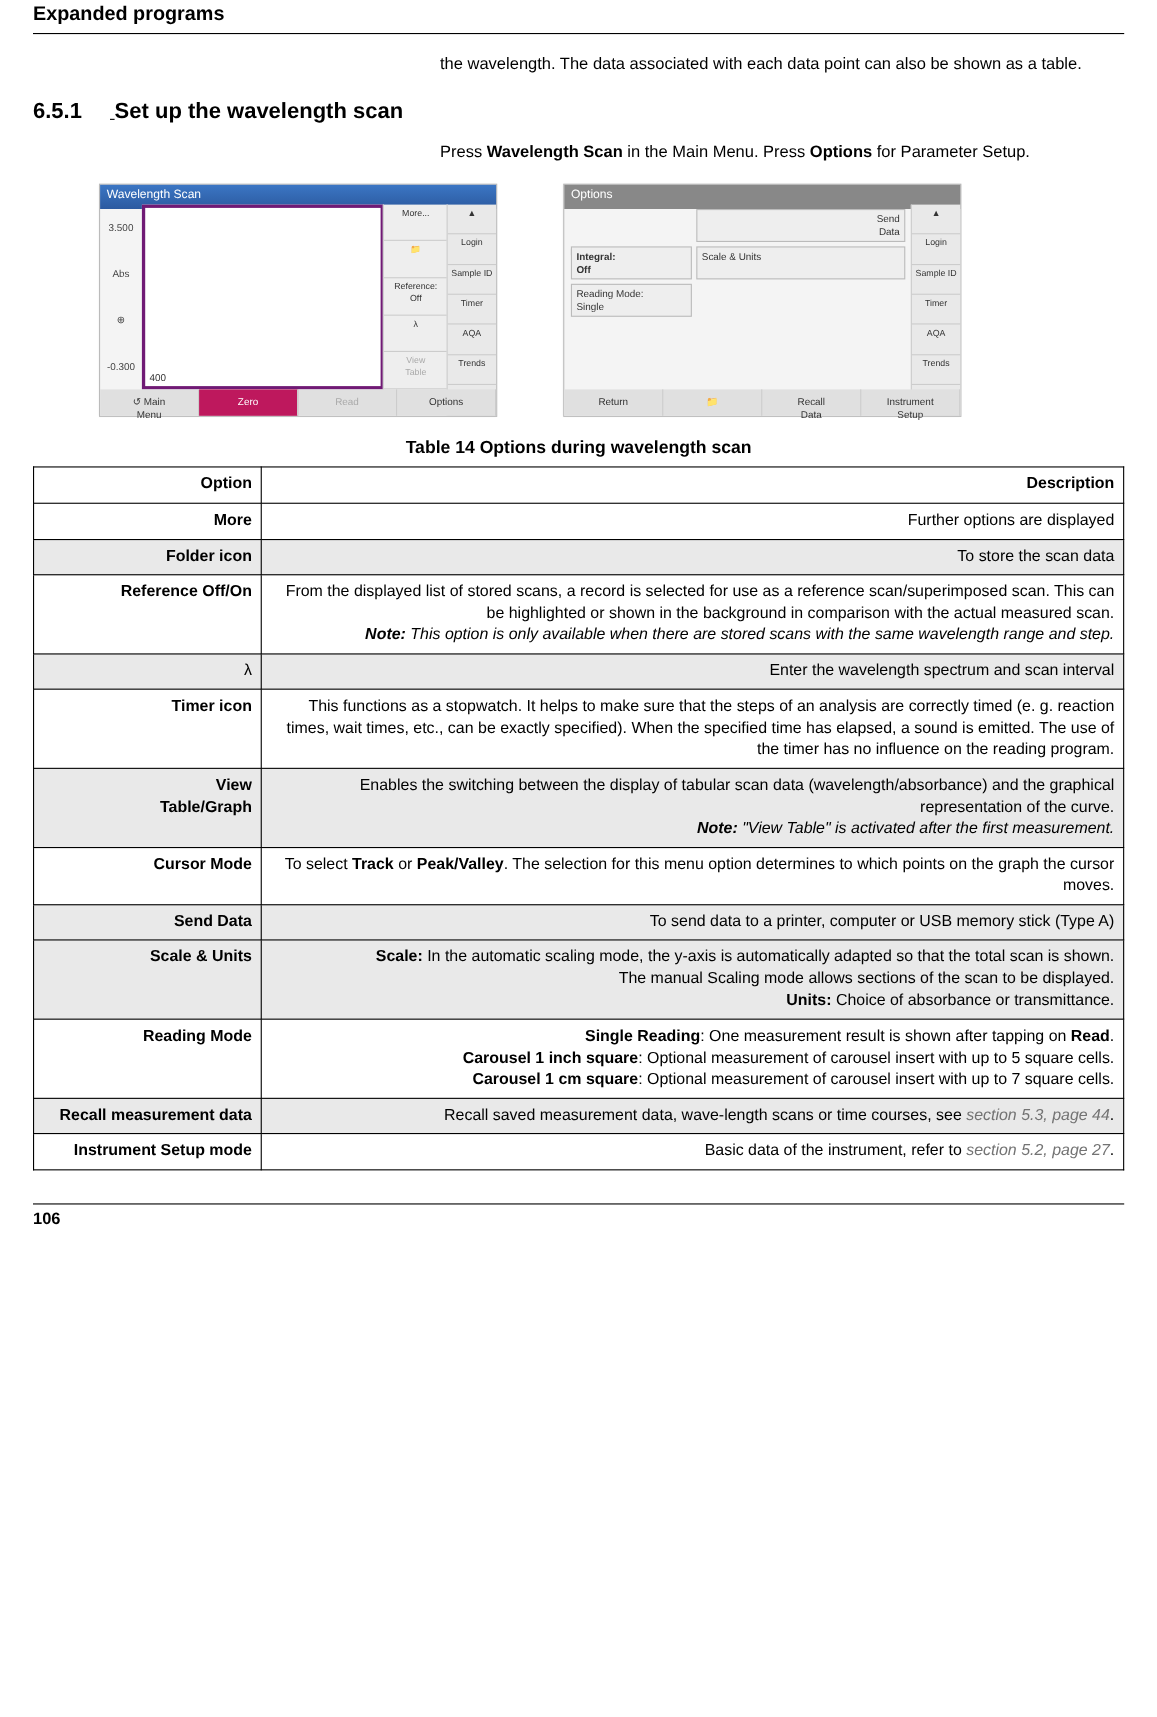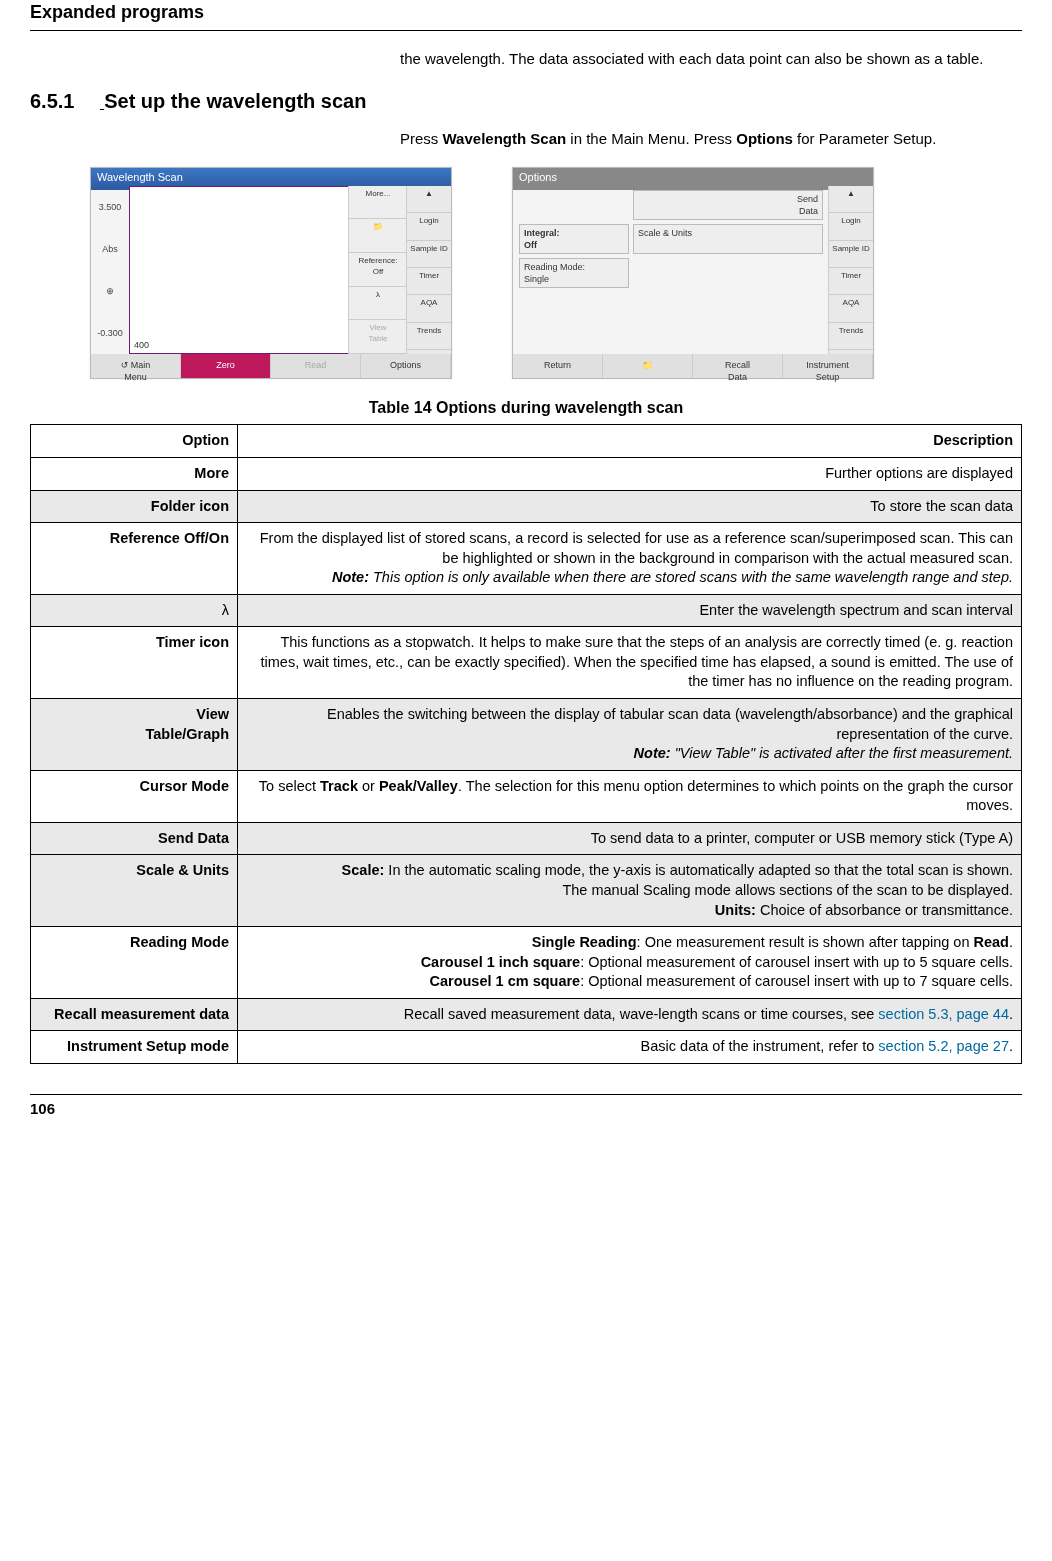--- a/index.html
+++ b/index.html
@@ -84,21 +84,21 @@
     font-size:9px; text-align:center; color:#444;
   }
   .mid-strip {
     position:absolute; right:44px; top:18px; bottom:24px; width:58px;
     background:#eee; border-left:1px solid #ccc;
     display:flex; flex-direction:column;
   }
   .mid-strip div{flex:1;border-bottom:1px solid #ccc;font-size:8px;text-align:center;padding-top:3px;}
   .plot {
     position:absolute; left:38px; top:18px; right:102px; bottom:24px;
-    background:#fff; border:1px solid #701a75;
+    background:#fff; border:3px solid #701a75;
   }
   .bottombar {
     position:absolute; left:0; right:0; bottom:0; height:24px;
     background:#e0e0e0; display:flex; font-size:9px;
   }
   .bottombar div{flex:1;border-right:1px solid #ccc;text-align:center;padding-top:5px;}
   .bottombar .blue{background:#be185d;color:#fff;}
   .opt-grid {
     position:absolute; left:6px; right:50px; top:22px; bottom:28px;
     display:grid; grid-template-columns:110px 1fr; grid-auto-rows:30px; gap:4px;
@@ -123,21 +123,21 @@
     border:1px solid #000;
     padding:6px 8px;
     text-align:right;
     vertical-align:top;
   }
   table.opts th {
     font-weight:bold;
   }
   .shade { background:#e9e9e9; }
   .ital { font-style:italic; }
-  .link { color:#0369a1; }
+  .link { color:#737373;font-style:italic; }
   .footer-rule{
     border:none;border-top:1.5px solid #000;margin:30px 0 4px 0;
   }
   .page-num{font-weight:bold;font-size:15px;padding-bottom:20px;}
 </style>
 </head>
 <body>
 
 <div class="running-head">Expanded programs</div>
 <hr class="head-rule">

